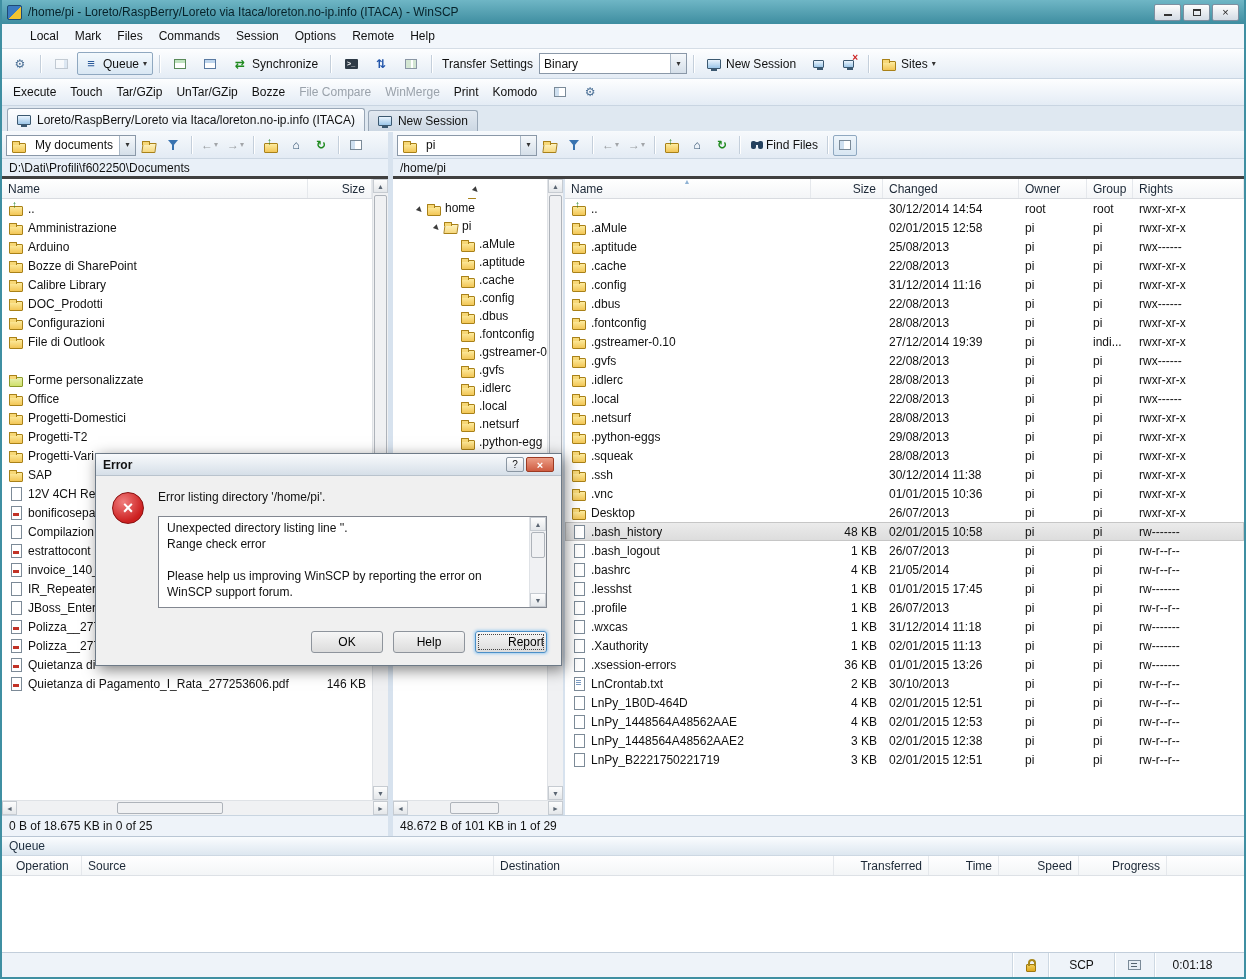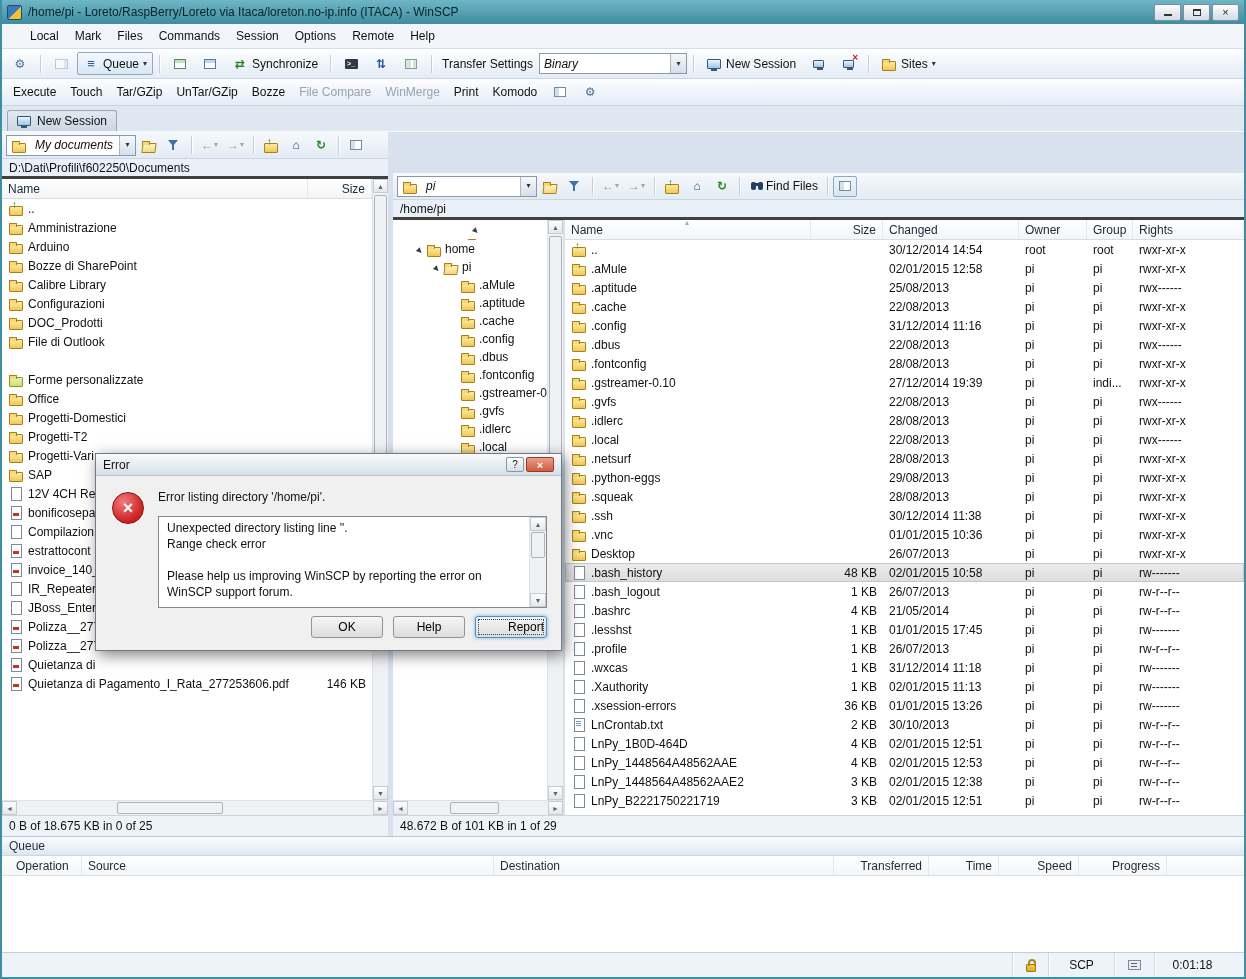--- a/index.html
+++ b/index.html
@@ -48,35 +48,35 @@
   .g-filter{position:relative;}
   .g-filter::before{content:"";position:absolute;left:2px;top:2px;border-left:5px solid transparent;border-right:5px solid transparent;border-top:6px solid #3873b0;}
   .g-filter::after{content:"";position:absolute;left:6px;top:7px;width:2px;height:5px;background:#3873b0;}
   .g-tree{width:12px;height:10px;border:1px solid #7a8a98;background:linear-gradient(90deg,#cfe0f0 4px,#fff 4px);}
   .g-term{width:13px;height:10px;border:1px solid #7a8a98;background:#e6edf4;position:relative;}
   .g-term::before{content:"";position:absolute;left:2px;top:2px;width:6px;height:1px;background:#54626e;box-shadow:0 3px 0 #54626e;}
   .g-refresh{color:#1f8a1f;font-weight:bold;}
   .g-home{color:#2a4a6a;}
   
   .combo{display:inline-flex;align-items:center;height:21px;background:#fff;border:1px solid #8a98a8;flex:none;}
-  .combo .ctext{flex:1;padding:0 4px;display:flex;align-items:center;gap:4px;overflow:hidden;white-space:nowrap;font-style:italic;}
+  .combo .ctext{flex:1;padding:0 4px;display:flex;align-items:center;gap:4px;overflow:hidden;white-space:nowrap;}
   .combo .cbtn{width:16px;height:100%;background:linear-gradient(#f5f8fb,#d5dfe9);border-left:1px solid #aab8c6;display:flex;align-items:center;justify-content:center;flex:none;}
   
   .cmd{padding:2px 7px;}
   .cmd.dis{color:#9aa2ab;}
   
   .tabstrip{height:26px;flex:none;background:#dfe8f1;display:flex;align-items:flex-end;padding:2px 5px 0;gap:3px;border-bottom:1px solid #f7fafc;}
   .tab{display:inline-flex;align-items:center;gap:6px;height:23px;padding:0 9px;border:1px solid #98a6b6;border-bottom:none;border-radius:3px 3px 0 0;background:linear-gradient(#fdfeff,#e9eff6);white-space:nowrap;}
   .tab.inactive{height:21px;background:linear-gradient(#e2e9f1,#ccd7e3);}
   
   .panels{flex:1;display:flex;min-height:0;background:#d7e2ee;}
   .splitter{width:5px;flex:none;}
   .panel{display:flex;flex-direction:column;min-width:0;background:#fff;}
   .panel-left{width:386px;flex:none;}
-  .panel-right{flex:1;margin-top:41px;}
+  .panel-right{flex:1;}
   .ptoolbar{height:27px;flex:none;display:flex;align-items:center;background:linear-gradient(#f6f9fc,#e3ebf4);border-bottom:1px solid #cbd6e2;padding:0 4px;gap:1px;}
   .pbtn{height:21px;min-width:22px;display:inline-flex;align-items:center;justify-content:center;gap:1px;padding:0 3px;border:1px solid transparent;border-radius:2px;}
   .pbtn.toggled{border-color:#8fa8c0;background:linear-gradient(#eef5fb,#d8e6f2);}
   .pbtn.dis{opacity:.4;}
   .pathbar{height:20px;flex:none;background:#e9f0f8;border-bottom:3px solid #404040;display:flex;align-items:center;padding:0 7px;white-space:nowrap;overflow:hidden;}
   .pstatus{height:21px;flex:none;background:#eef3f9;border-top:1px solid #c9d5e1;display:flex;align-items:center;padding:0 7px;}
   
   .content{flex:1;display:flex;min-height:0;}
   .lmain{flex:1;display:flex;flex-direction:column;min-width:0;overflow:hidden;}
   .lheader{display:flex;height:20px;flex:none;background:linear-gradient(#ffffff,#f3f5f7);border-bottom:1px solid #d8dbe0;}
@@ -130,34 +130,34 @@
   .qc-tr{width:95px;}.qc-time{width:70px;}.qc-speed{width:80px;}.qc-prog{width:88px;}
   
   .statusbar{height:25px;flex:none;background:#eef3f9;border-top:1px solid #c2cedb;display:flex;align-items:stretch;}
   .scell{display:flex;align-items:center;justify-content:center;border-left:1px solid #cdd8e3;box-shadow:inset 1px 0 0 #fff;padding:0 6px;}
   .scell.sp{flex:1;border-left:none;box-shadow:none;}
   .lockg{width:10px;height:8px;background:linear-gradient(#f2cf5a,#dfa81e);border:1px solid #a07810;border-radius:1px;position:relative;margin-top:5px;}
   .lockg::before{content:"";position:absolute;left:1px;top:-6px;width:4px;height:5px;border:2px solid #a8881c;border-bottom:none;border-radius:4px 4px 0 0;}
   
   .dialog{position:absolute;left:93px;top:453px;width:467px;z-index:50;background:#f0f0f0;border:1px solid #6d7a87;box-shadow:3px 4px 14px rgba(0,0,0,.5);}
   .dlg-title{height:22px;background:linear-gradient(#f8fafc,#d6dfe8);border-bottom:1px solid #b9c3cd;display:flex;align-items:center;padding:0 7px;}
-  .dlg-title .t{flex:1;}
+  .dlg-title .t{flex:1;font-weight:bold;}
   .dlg-btns{display:flex;gap:2px;align-items:center;}
   .dlg-help{width:18px;height:15px;background:linear-gradient(#fdfdfd,#d8dee5);border:1px solid #8a96a2;border-radius:2px;display:flex;align-items:center;justify-content:center;font-size:10px;}
   .dlg-close{width:28px;height:15px;background:linear-gradient(#ec9e86,#ce5b41);border:1px solid #9c3a22;border-radius:2px;display:flex;align-items:center;justify-content:center;color:#fff;font-weight:bold;font-size:11px;}
   .dlg-body{padding:12px 14px 12px 14px;}
   .dlg-top{display:flex;align-items:flex-start;}
   .err-ico{width:32px;height:32px;flex:none;border-radius:50%;background:radial-gradient(circle at 35% 30%,#f07d7d,#cc1f1f 70%);border:1px solid #8a1010;color:#fff;font-weight:bold;font-size:18px;display:flex;align-items:center;justify-content:center;margin:4px 14px 0 2px;}
   .dlg-right{flex:1;min-width:0;}
   .dlg-msg{padding:2px 0 12px 0;}
   .dlg-details-wrap{display:flex;height:92px;background:#fff;border:1px solid #828790;}
   .dlg-details{flex:1;padding:3px 8px;white-space:pre-wrap;overflow:hidden;line-height:16px;}
   .dsb{width:17px;flex:none;border-left:1px solid #dfe2e6;background:#f0f1f3;display:flex;flex-direction:column;}
   .dsb .strack{flex:1;position:relative;}
-  .dlg-buttons{display:flex;justify-content:flex-end;gap:10px;margin-top:8px;}
+  .dlg-buttons{display:flex;justify-content:flex-end;gap:10px;margin-top:23px;}
   .btn{width:72px;height:22px;font:12px "Liberation Sans","DejaVu Sans",sans-serif;background:linear-gradient(#f6f6f6,#dcdcdc);border:1px solid #8e949c;border-radius:3px;}
   .btn.focused{border-color:#4c90c8;box-shadow:0 0 3px 1px #9ecbee;outline:1px dotted #444;outline-offset:-4px;padding-left:32px;}
 </style>
 </head>
 <body>
 
 <div class="window">
 
   <div class="titlebar">
     <span class="app-ico"></span>
@@ -282,20 +282,24 @@
         <span class="gi">
           <span class="g-tree"></span>
         </span>
       </span>
     <span class="tbtn">
         <span class="gi g-gear">⚙</span>
       </span>
   </div>
 
   <div class="tabstrip">
+    <span class="tab">
+      <span class="g-monitor"></span>
+      <span>Loreto/RaspBerry/Loreto via Itaca/loreton.no-ip.info (ITACA)</span>
+    </span>
     <span class="tab inactive">
       <span class="g-monitor"></span>
       <span>New Session</span>
     </span>
   </div>
 
   <div class="panels">
 
     <div class="panel panel-left">
       <div class="ptoolbar">
@@ -389,29 +393,29 @@
                 <span class="cell w-lname">
                   <span class="ico ico-folder"></span>
                   <span class="nm">Calibre Library</span>
                 </span>
                 <span class="cell w-lsize r"></span>
               </div>
 
               <div class="row">
                 <span class="cell w-lname">
                   <span class="ico ico-folder"></span>
+                  <span class="nm">DOC_Prodotti</span>
+                </span>
+                <span class="cell w-lsize r"></span>
+              </div>
+
+              <div class="row">
+                <span class="cell w-lname">
+                  <span class="ico ico-folder"></span>
                   <span class="nm">Configurazioni</span>
-                </span>
-                <span class="cell w-lsize r"></span>
-              </div>
-
-              <div class="row">
-                <span class="cell w-lname">
-                  <span class="ico ico-folder"></span>
-                  <span class="nm">DOC_Prodotti</span>
                 </span>
                 <span class="cell w-lsize r"></span>
               </div>
 
               <div class="row">
                 <span class="cell w-lname">
                   <span class="ico ico-folder"></span>
                   <span class="nm">File di Outlook</span>
                 </span>
                 <span class="cell w-lsize r"></span>

